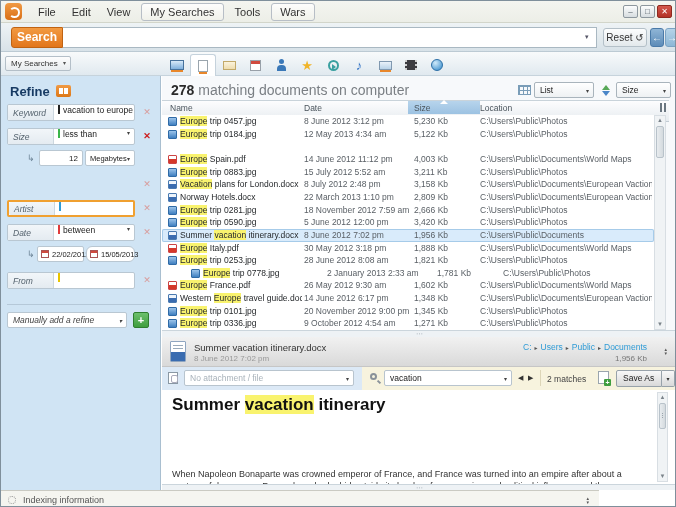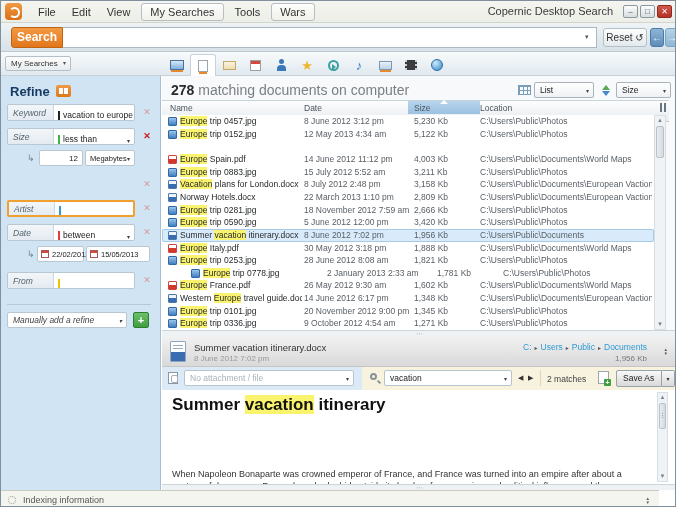--- a/index.html
+++ b/index.html
@@ -80,21 +80,21 @@
   #refine-ico { position:absolute; left:55px; top:9px; width:15px; height:12px; border-radius:2px;
                 background:linear-gradient(#f09a45,#dd7716); }
   #refine-ico::after { content:""; position:absolute; left:3px; top:3px; width:4px; height:6px; background:#fff;
                 box-shadow:5px 0 0 #fff; }
   .rrow { position:absolute; left:6px; width:128px; height:17px; background:#fff;
           border:1px solid #b9c7d2; border-radius:2px; display:flex; align-items:stretch; }
   .rrow.focused { border:2px solid #f0a030; }
   .rlabel { width:46px; background:linear-gradient(#f2f6f9,#e4ebf1); border-right:1px solid #ccd7df;
             font-style:italic; font-size:8.5px; color:#55636e; display:flex; align-items:center;
             padding-left:5px; border-radius:2px 0 0 2px; flex:none; }
-  .rval { flex:1; display:flex; align-items:flex-end; padding-left:4px; font-size:8.5px; color:#222; overflow:hidden; }
+  .rval { flex:1; display:flex; align-items:flex-start; padding-left:4px; font-size:8.5px; color:#222; overflow:hidden; }
   .bar { width:2px; height:9px; margin-right:3px; flex:none; }
   .ddc { margin-left:auto; padding-right:4px; font-size:6px; color:#444; }
   .rx { position:absolute; font-size:9px; color:#d89c9c; left:140px; width:12px; text-align:center; }
   .rx.strong { color:#cc1d1d; font-weight:bold; }
   .elbow { position:absolute; left:26px; font-size:9px; color:#6e8699; }
   .subbox { position:absolute; height:16px; background:#fff; border:1px solid #b9c7d2; border-radius:2px;
             font-size:8px; color:#222; display:flex; align-items:center; }
   .calico { width:8px; height:8px; border:1px solid #a55; background:#fff; margin:0 3px 0 3px; position:relative; flex:none; }
   .calico::before { content:""; position:absolute; left:0; right:0; top:0; height:2px; background:#d04a3e; }
   #refine-divider { position:absolute; left:6px; top:228px; width:144px; height:1px; background:#b5c8d8; }
@@ -204,40 +204,39 @@
   #doc-title .hl { background:#f9f36e; }
   #doc-p1 { position:absolute; left:10px; top:32px; width:478px; font-size:9px; line-height:12px; color:#333; }
   #doc-h2 { position:absolute; left:10px; top:60px; font-size:12px; font-weight:bold; color:#222;margin-top:48px; }
   #doc-p2 { position:absolute; left:10px; top:78px; width:478px; font-size:9px; line-height:12px; color:#333; }
   #dscroll { position:absolute; left:656px; top:391px; width:11px; height:90px; background:#f0f3f5; border:1px solid #d8dee3; }
   #dscroll .sthumb { height:26px; position:relative; }
   #dscroll .sthumb::after { content:""; position:absolute; left:2px; right:2px; top:11px; height:1px;
         background:#9aa4ac; box-shadow:0 2px 0 #9aa4ac, 0 -2px 0 #9aa4ac; }
 
   
-  #statusbar { position:absolute; left:0; top:489px; width:658px; height:18px;
+  #statusbar { position:absolute; left:0; top:489px; width:598px; height:18px;
                background:#f5f5f0; border-top:1px solid #cacac2; }
   #spinner { position:absolute; left:7px; top:5px; width:8px; height:8px; border:1px dotted #999; border-radius:50%; }
   #status-text { position:absolute; left:22px; top:4px; font-size:9px; color:#555; }
   #status-updown { right:10px; top:5px; }
 </style>
 </head>
 <body>
 
 <div id="win">
 
   <div id="menubar">
     <div id="logo"></div>
     <span class="menu-item">File</span>
     <span class="menu-item">Edit</span>
     <span class="menu-item">View</span>
     <span class="menu-item boxed">My Searches</span>
     <span class="menu-item">Tools</span>
     <span class="menu-item boxed">Wars</span>
-    <span id="app-title">Copernic Desktop Search</span>
     <span id="winbtns">
       <span class="winbtn">–</span>
       <span class="winbtn">□</span>
       <span class="winbtn close">✕</span>
     </span>
   </div>
 
   <div id="searchrow">
     <div id="search-btn">Search</div>
     <input id="search-input" value="" style="">
@@ -337,21 +336,21 @@
           <span>between</span>
           <span class="ddc">▾</span>
         </span>
     </div>
     <span class="rx" style="top:151px">✕</span>
     <span class="elbow" style="top:173px">↳</span>
     <div class="subbox" style="left:36px; top:170px; width:47px;">
         <span class="calico"></span>
         <span style="font-size:7.5px">22/02/2012</span>
       </div>
-    <div class="subbox" style="left:85px; top:170px; width:64px;">
+    <div class="subbox" style="left:85px; top:170px; width:49px;border-radius:6px;">
         <span class="calico"></span>
         <span style="font-size:7.5px">15/05/2013</span>
       </div>
 
     <div class="rrow" style="top:196px">
       <span class="rlabel">From</span>
       <span class="rval">
           <span class="bar" style="background: rgb(232, 196, 0);"></span>
           <span></span>
         </span>
@@ -396,21 +395,21 @@
   <div id="rows">
       <div class="trow" style="top: 0px;">
       <span class="fi jpg"></span>
       <span class="c-name"><i class="pre"></i><i class="hl">Europe</i><i class="post"> trip 0457.jpg</i></span>
       <span class="c-date">8 June 2012  3:12 pm</span>
       <span class="c-size">5,230 Kb</span>
       <span class="c-loc">C:\Users\Public\Photos</span>
     </div>
       <div class="trow" style="top: 12.65px;">
       <span class="fi jpg"></span>
-      <span class="c-name"><i class="pre"></i><i class="hl">Europe</i><i class="post"> trip 0152.jpg</i></span>
+      <span class="c-name"><i class="pre"></i><i class="hl">Europe</i><i class="post"> trip 0184.jpg</i></span>
       <span class="c-date">12 May 2013  4:34 am</span>
       <span class="c-size">5,122 Kb</span>
       <span class="c-loc">C:\Users\Public\Photos</span>
     </div>
       <div class="trow" style="top: 37.95px;">
       <span class="fi pdf"></span>
       <span class="c-name"><i class="pre"></i><i class="hl">Europe</i><i class="post"> Spain.pdf</i></span>
       <span class="c-date">14 June 2012  11:12 pm</span>
       <span class="c-size">4,003 Kb</span>
       <span class="c-loc">C:\Users\Public\Documents\World Maps</span>

